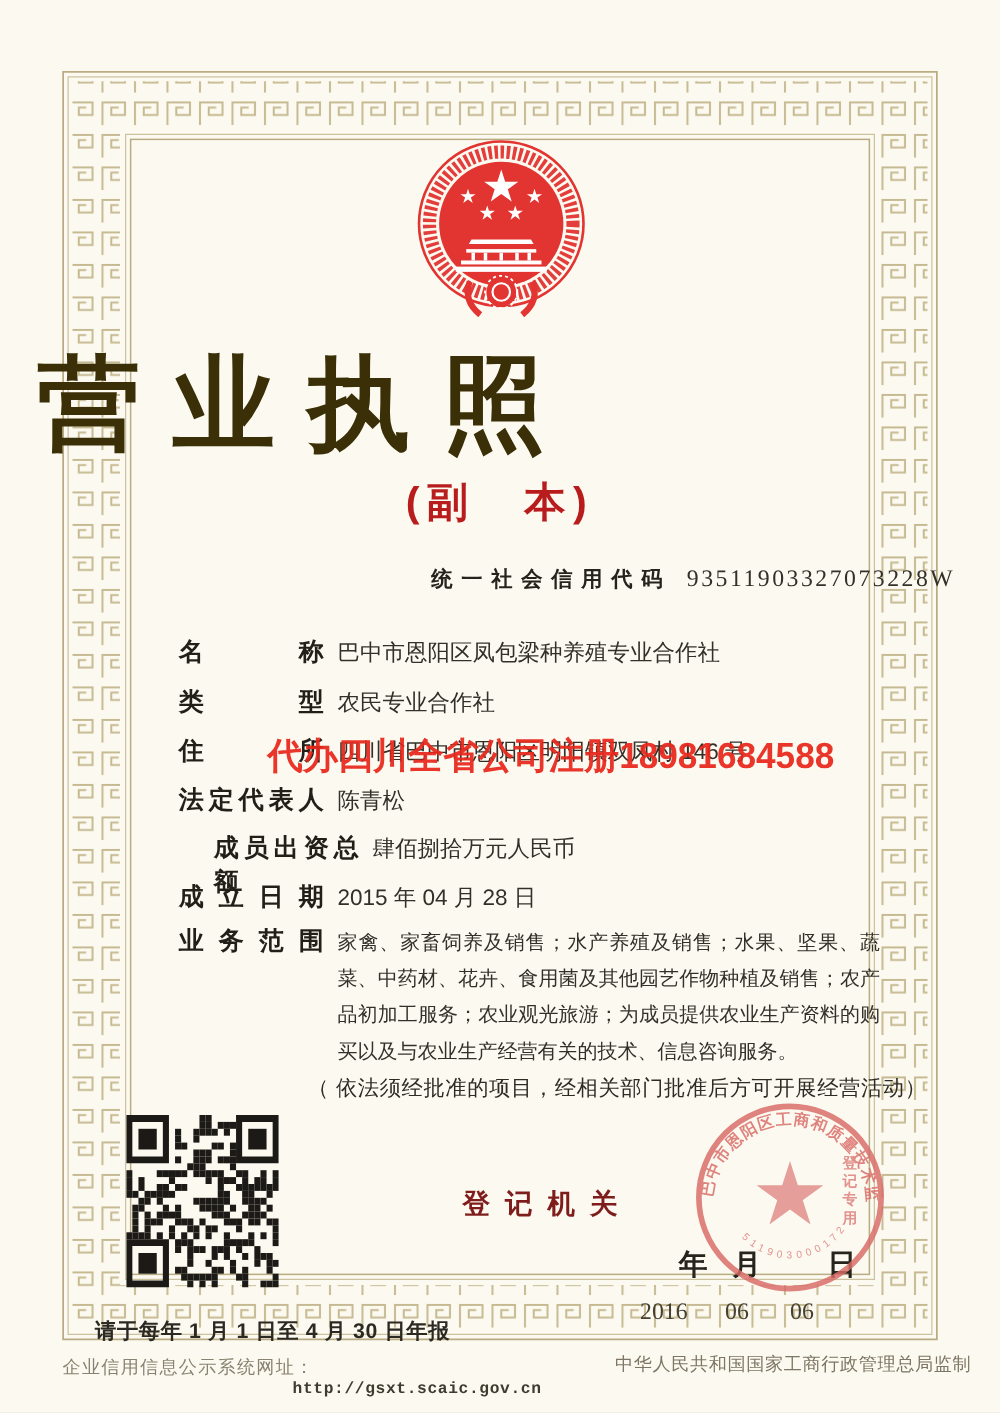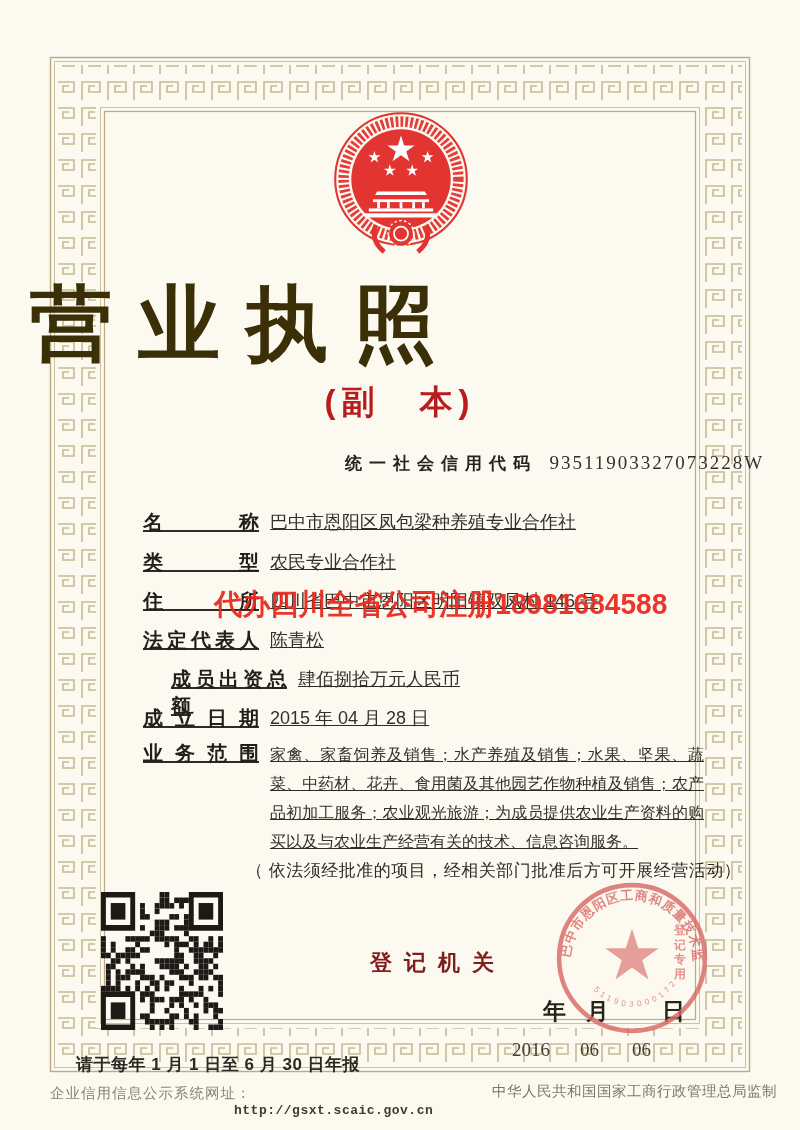--- a/index.html
+++ b/index.html
@@ -15,21 +15,21 @@
     font-size:82px;font-weight:700;color:#3a2f07;
     letter-spacing:26px;text-indent:26px;line-height:84px;white-space:nowrap;
   }
   .subtitle{
     left:0;top:383px;width:100%;text-align:center;
     font-size:33px;font-weight:700;color:#b91c1c;letter-spacing:6px;line-height:38px;
   }
   .code-row{left:345px;top:452px;white-space:nowrap;}
   .code-label{font-size:17px;font-weight:700;letter-spacing:7px;color:#26231d;}
   .code-value{font-size:19px;font-family:"Liberation Serif",serif;letter-spacing:2px;color:#33302a;margin-left:8px;}
-  .field-row{position:absolute;left:143px;display:flex;align-items:flex-start;text-decoration:underline;}
+  .field-row{position:absolute;left:143px;display:flex;align-items:flex-start;}
   .flabel{
     width:116px;flex:0 0 116px;font-size:20px;font-weight:700;color:#221f19;
     text-align:justify;text-align-last:justify;line-height:27px;
   }
   .fvalue{
     margin-left:11px;width:434px;font-size:18px;color:#33302a;line-height:27px;white-space:nowrap;
   }
   .fvalue.wrap{white-space:normal;font-size:16px;line-height:29px;text-align:justify;}
   .note{left:246px;top:859px;font-size:17px;color:#2e2b24;letter-spacing:0.5px;}
   .watermark{
@@ -388,19 +388,19 @@
   </svg>
 
   <span class="abs ymd" style="left:543px;top:996px;">年</span>
   <span class="abs ymd" style="left:586px;top:996px;">月</span>
   <span class="abs ymd" style="left:662px;top:996px;">日</span>
 
   <span class="abs stamp-date" style="left:512px;top:1039px;">2016</span>
   <span class="abs stamp-date" style="left:580px;top:1039px;">06</span>
   <span class="abs stamp-date" style="left:632px;top:1039px;">06</span>
 
-  <div class="abs annual-note">请于每年 1 月 1 日至 6 月 30 日年报</div>
+  <div class="abs annual-note">请于每年 1 月 1 日至 4 月 30 日年报</div>
 
   <div class="abs footer-left">企业信用信息公示系统网址：</div>
   <div class="abs footer-url">http://gsxt.scaic.gov.cn</div>
   <div class="abs footer-right">中华人民共和国国家工商行政管理总局监制</div>
 
 </div>
 
 </body></html>

